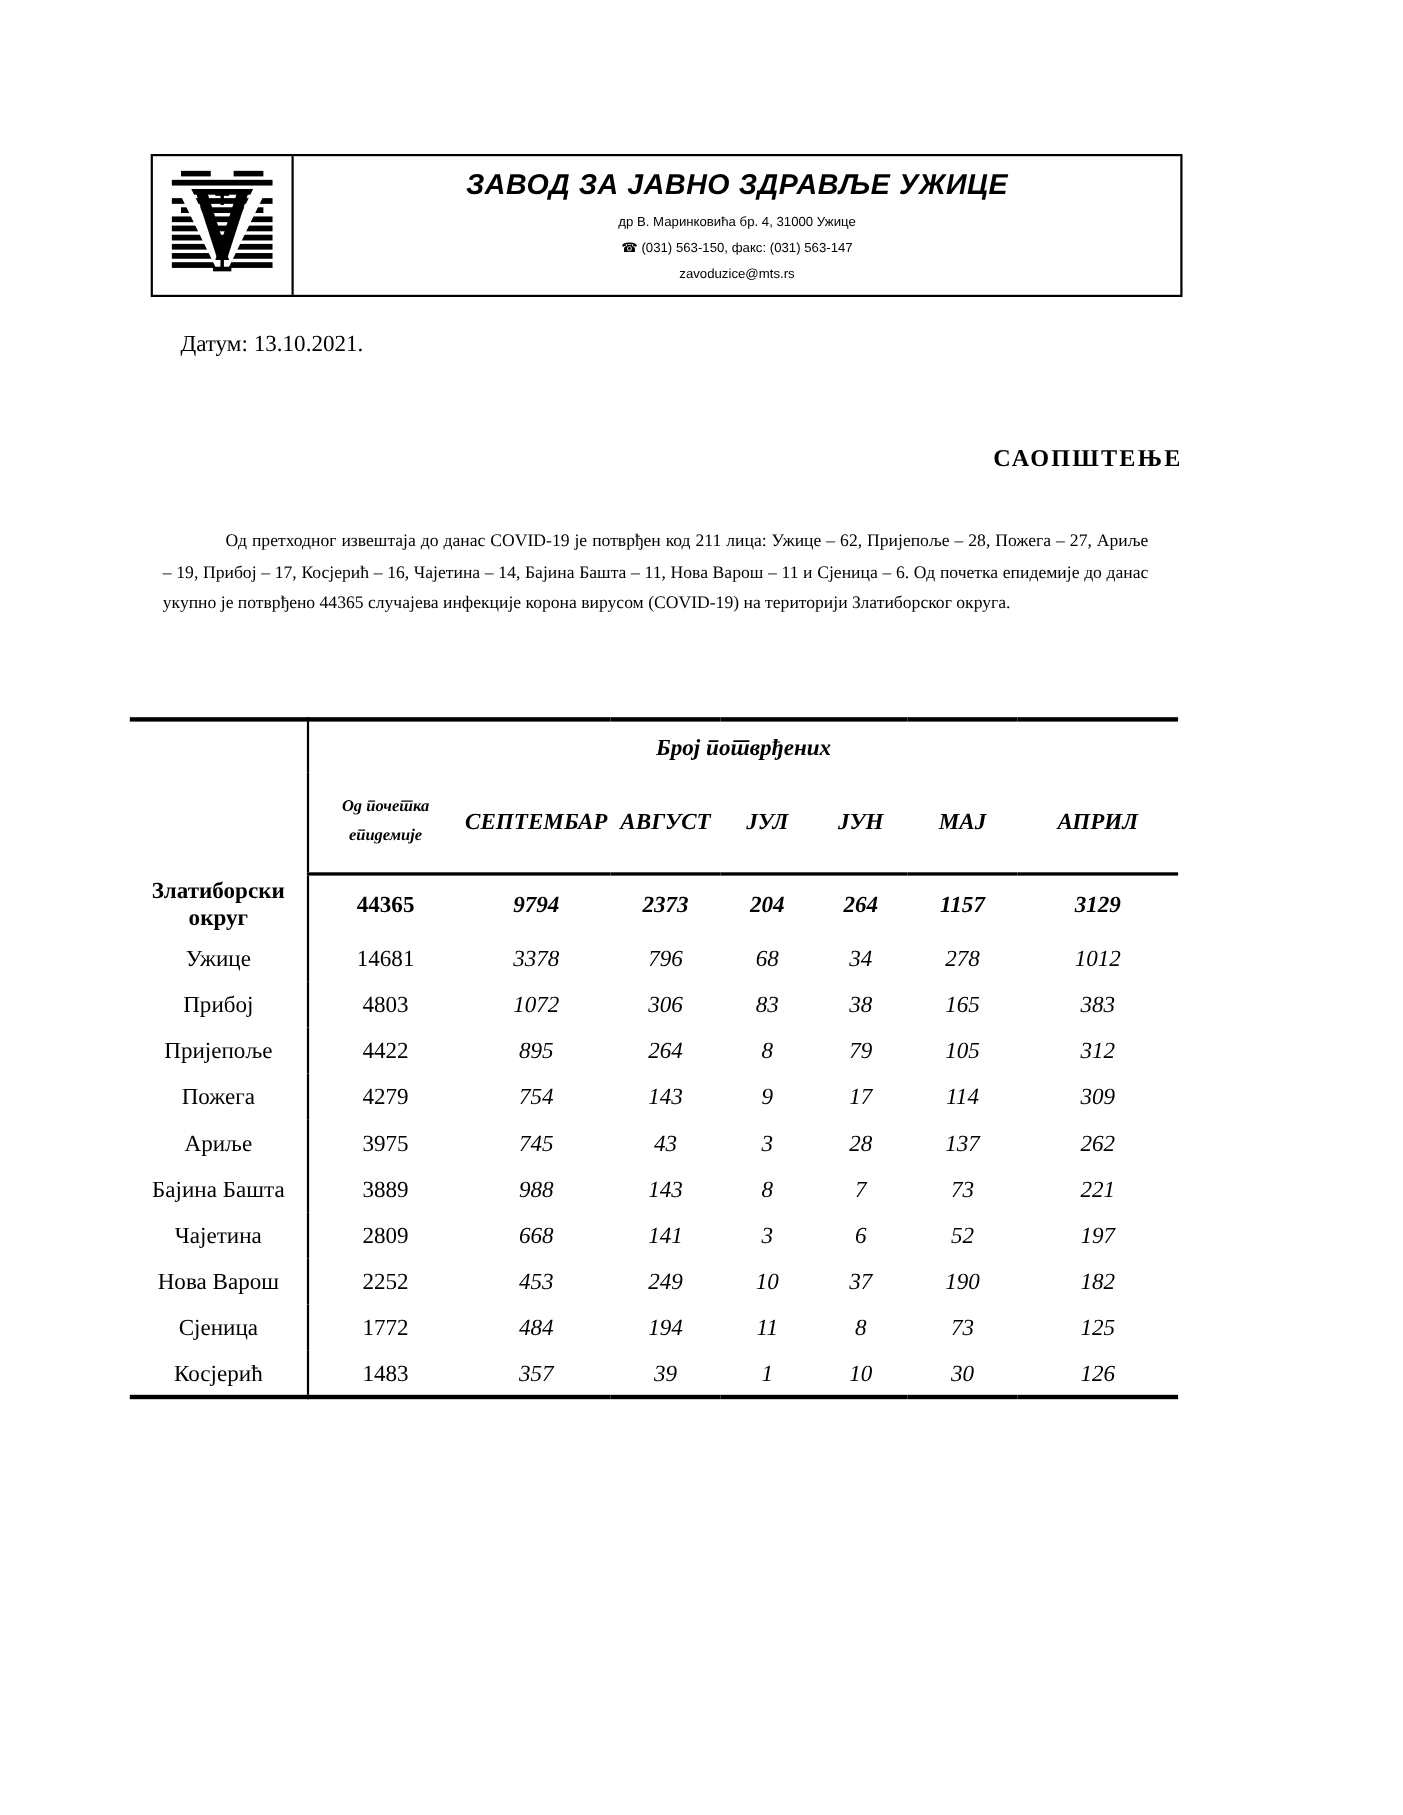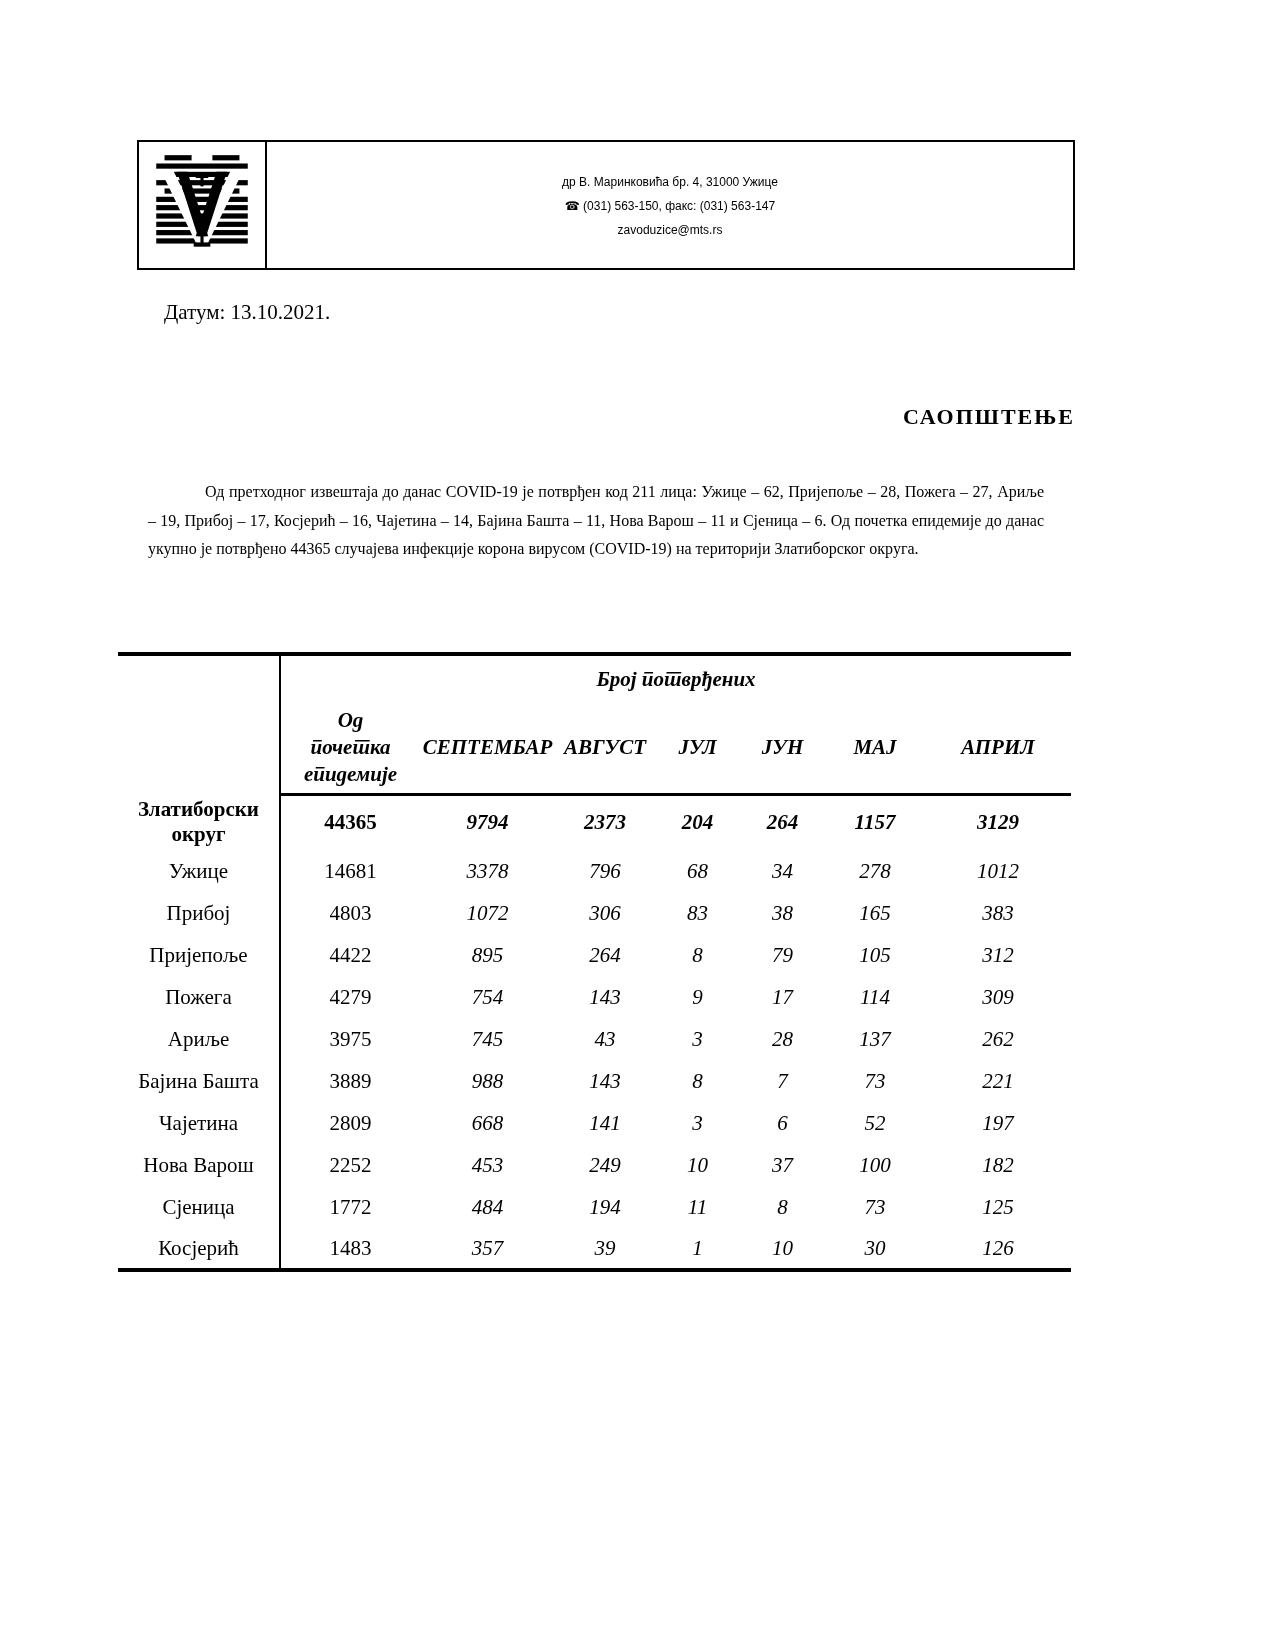--- a/index.html
+++ b/index.html
@@ -87,21 +87,21 @@
     vertical-align: middle;
     font-size: 21px;
     overflow: visible;
   }
   td.c1 { border-right: 2px solid #000; }
   tr.hdrA td { height: 48px; }
   tr.hdrB td { height: 92px; border-bottom: 3px solid #000; }
   .group-hdr { font-weight: bold; font-style: italic; font-size: 21px; }
   .col2hdr-wrap {
     display: inline-block; max-width: 96px;
-    font-weight: bold; font-style: italic; font-size: 21px; line-height: 27px; text-align: center;
+    font-weight: bold; font-style: italic; font-size: 15px; line-height: 27px; text-align: center;
   }
   .mon-hdr { font-weight: bold; font-style: italic; font-size: 18px; }
   tr.r-district td { height: 56px; font-weight: bold; }
   tr.r-district td.iv { font-style: italic; font-size: 19px; }
   tr.r td { height: 42px; }
   td.area { line-height: 25px; }
   .area-wrap { display: inline-block; max-width: 150px; }
   td.iv { font-style: italic; font-size: 19px; }
 </style>
 </head>
@@ -136,20 +136,21 @@
             <polygon points="74,16 64,16 44,78 54,78"></polygon>
             <rect x="44" y="18" width="12" height="4"></rect>
             <rect x="48.5" y="18" width="3" height="12"></rect>
             <rect x="48.5" y="70" width="3" height="16"></rect>
             <rect x="42" y="84" width="16" height="4"></rect>
           </g>
         </svg>
       </span>
     </div>
     <div id="head-cell">
+      <div class="org-name">ЗАВОД ЗА ЈАВНО ЗДРАВЉЕ УЖИЦЕ</div>
       <div class="org-line">др В. Маринковића бр. 4, 31000 Ужице</div>
       <div class="org-line">☎ (031) 563-150, факс: (031) 563-147</div>
       <div class="org-line">zavoduzice@mts.rs</div>
     </div>
   </div>
 
   <div id="date-line">Датум: 13.10.2021.</div>
 
   <div id="doc-title">САОПШТЕЊЕ</div>
 
@@ -269,21 +270,21 @@
         <td class="iv">197</td>
       </tr>
 
       <tr class="r">
         <td class="c1 area">Нова Варош</td>
         <td>2252</td>
         <td class="iv">453</td>
         <td class="iv">249</td>
         <td class="iv">10</td>
         <td class="iv">37</td>
-        <td class="iv">100</td>
+        <td class="iv">190</td>
         <td class="iv">182</td>
       </tr>
 
       <tr class="r">
         <td class="c1 area">Сјеница</td>
         <td>1772</td>
         <td class="iv">484</td>
         <td class="iv">194</td>
         <td class="iv">11</td>
         <td class="iv">8</td>

